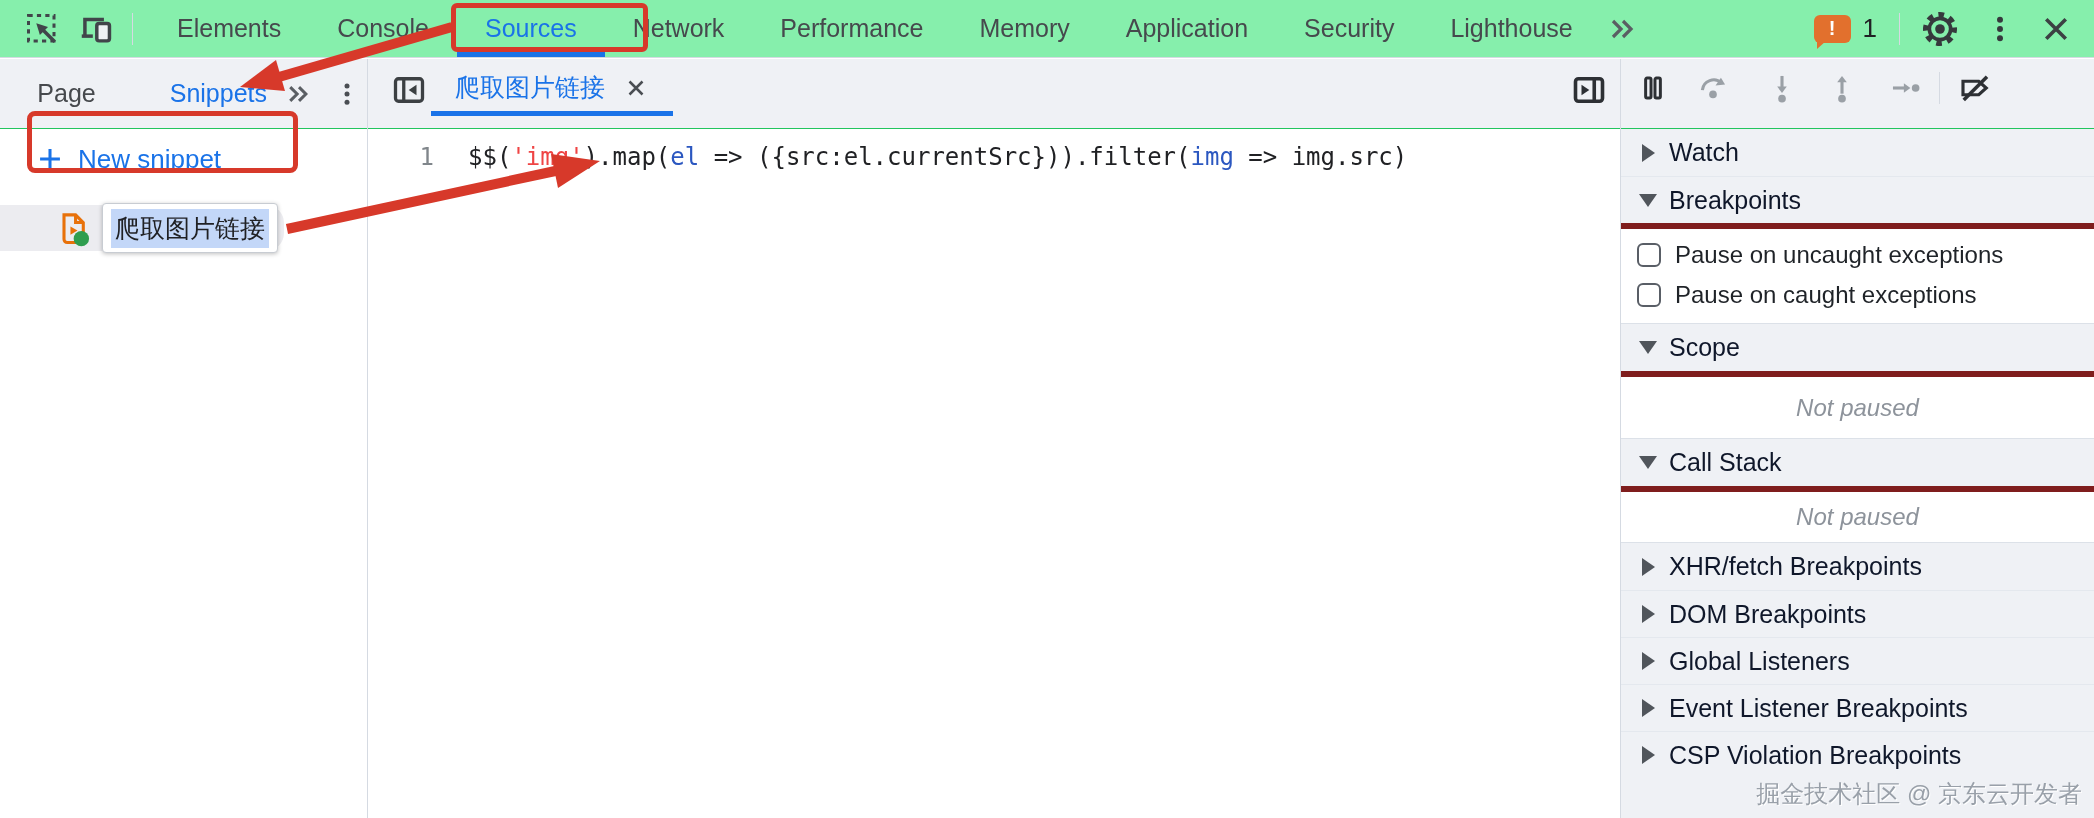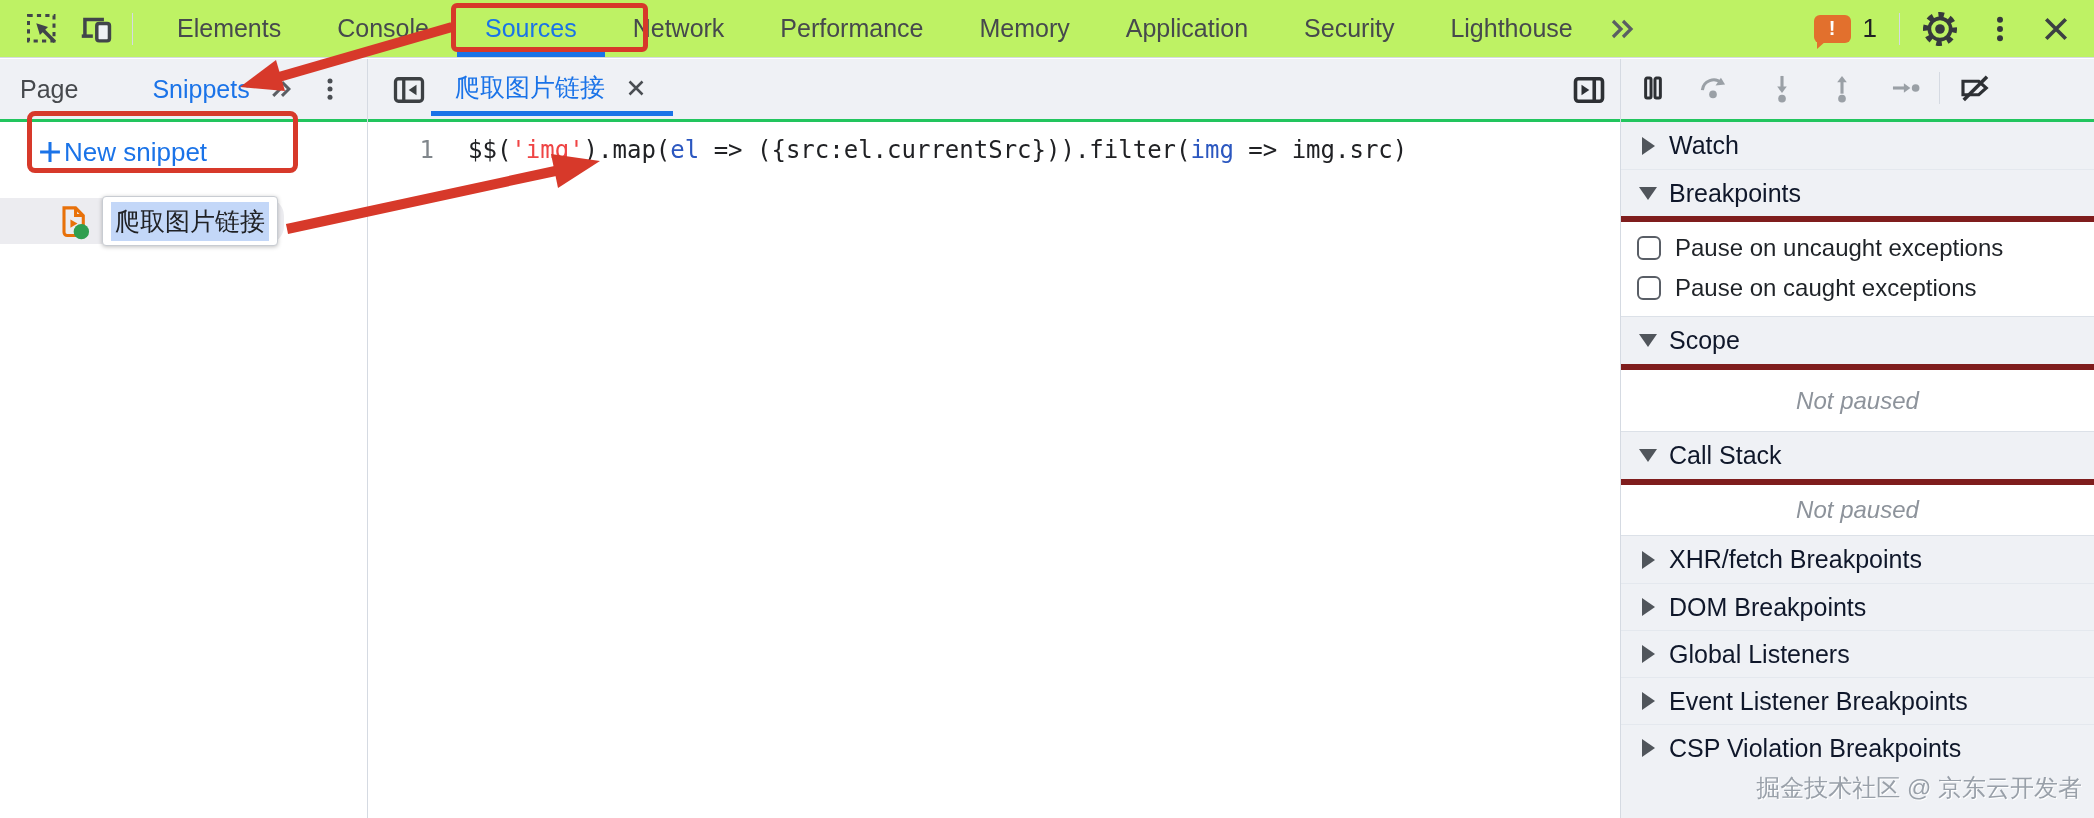--- a/index.html
+++ b/index.html
@@ -5,21 +5,21 @@
   * { margin:0; padding:0; box-sizing:border-box; }
   html,body { background:#fff; }
   .page {
     position:relative; width:2094px; height:818px; overflow:hidden;
     font-family:"Liberation Sans","DejaVu Sans",sans-serif;
     color:#46494d; background:#fff;
   }
   
   .topbar {
     position:absolute; left:0; top:0; width:2094px; height:58px;
-    background:#bef264; border-bottom:1px solid #d5dae2;
+    background:#86efac; border-bottom:1px solid #d5dae2;
     display:flex; align-items:center; padding-left:22px;
   }
   .tb-icon { display:flex; align-items:center; justify-content:center; width:40px; height:40px; flex:0 0 auto; }
   .vdiv { width:1px; height:32px; background:#d5dae2; margin:0 16px; flex:0 0 auto; }
   .tt { height:57px; display:flex; align-items:center; padding:0 28px; font-size:25px; color:#46494d; white-space:nowrap; cursor:default; }
   .tt.active { color:#1a73e8; box-shadow:inset 0 -5px 0 #1a73e8; }
   .more-tabs { margin-left:2px; }
   .tb-right { margin-left:auto; display:flex; align-items:center; padding-right:18px; }
   .issues-badge {
     position:relative; width:37px; height:28px; background:#e2702d; border-radius:6px;
@@ -28,28 +28,28 @@
   .issues-badge::after {
     content:""; position:absolute; left:3px; bottom:-6px; width:0; height:0;
     border-left:9px solid #e2702d; border-bottom:8px solid transparent;
   }
   .issues-count { font-size:26px; color:#202124; margin-left:12px; }
   
   .cols { position:absolute; left:0; top:59px; width:2094px; height:759px; display:flex; }
   .col-sidebar { width:368px; flex:0 0 auto; border-right:1px solid #d5dae2; display:flex; flex-direction:column; }
   .col-editor  { flex:1 1 auto; display:flex; flex-direction:column; }
   .col-right   { width:474px; flex:0 0 auto; border-left:1px solid #d5dae2; display:flex; flex-direction:column; }
-  .col-toolbar { height:63px; flex:0 0 auto; background:#eff1f5; border-bottom:3px solid #22c55e; display:flex; align-items:center; position:relative; }
+  .col-toolbar { height:70px; flex:0 0 auto; background:#eff1f5; border-bottom:1px solid #22c55e; display:flex; align-items:center; position:relative;justify-content:flex-end; }
   .col-body { flex:1 1 auto; background:#fff; position:relative; }
   
   .sb-tab { font-size:25px; color:#46494d; white-space:nowrap; }
   .sb-tab.active { color:#1a73e8; }
   
   .new-snippet-row { margin-top:6px; height:48px; display:flex; align-items:center; padding-left:36px; color:#1a73e8; }
-  .new-snippet-label { font-size:26px; margin-left:0; }
+  .new-snippet-label { font-size:26px; margin-left:14px; }
   .snippet-row { margin-top:22px; margin-left:0; width:284px; height:46px; background:#ececf0; border-radius:0 18px 18px 0; position:relative; }
   .snippet-row .file-ic { position:absolute; left:56px; top:6px; }
   .snippet-name-box {
     position:absolute; left:102px; top:-2px; height:50px; padding:0 8px; display:flex; align-items:center;
     background:#fff; border:1px solid #c8ccd2; border-radius:4px; box-shadow:0 1px 4px rgba(0,0,0,0.25);
   }
   .snippet-name { font-size:25px; color:#202124; background:#c3d7f8; padding:3px 4px; white-space:nowrap; }
   
   .ed-navhide { position:absolute; left:21px; top:11px; }
   .ed-tab {

